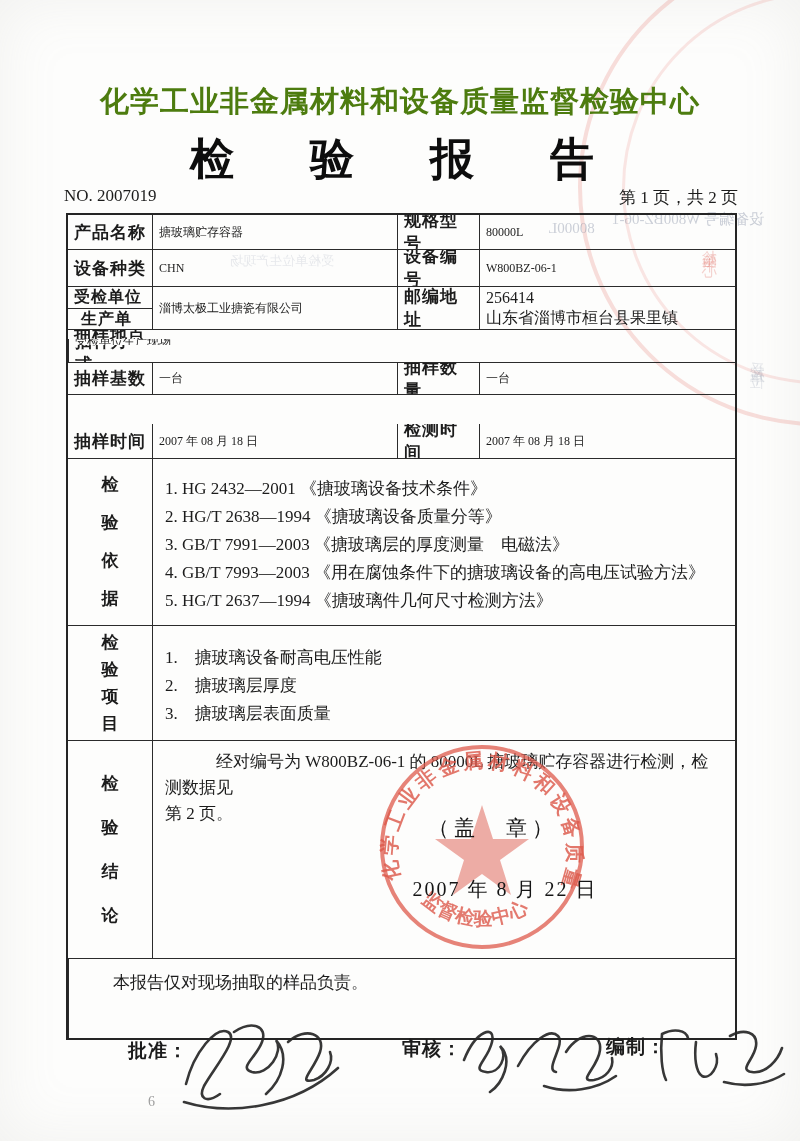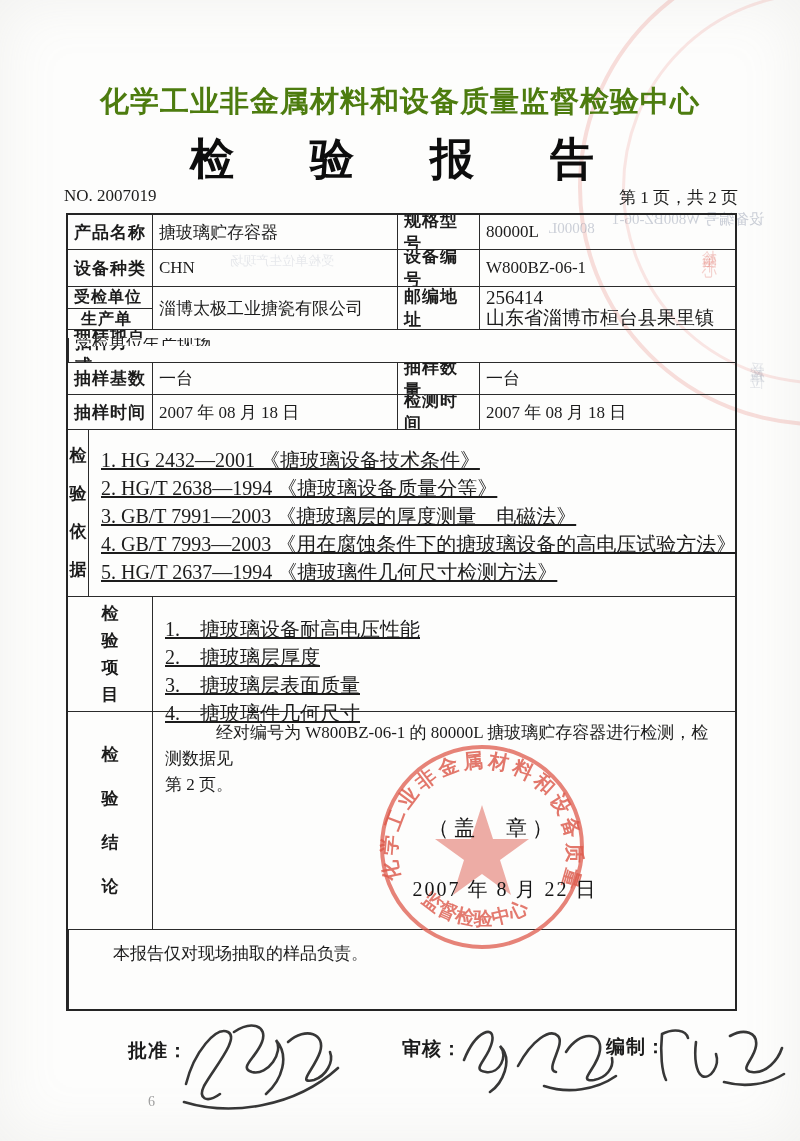--- a/index.html
+++ b/index.html
@@ -14,35 +14,35 @@
   .meta-row{position:absolute;top:186px;left:64px;width:674px;display:flex;justify-content:space-between;
       font-size:17px;}
   
   .info-table{position:absolute;left:66px;top:213px;width:671px;border:2px solid #252525;box-sizing:border-box;background:transparent;}
   .trow{display:flex;border-bottom:1.5px solid #2b2b2b;box-sizing:border-box;}
   .trow:last-child{border-bottom:none;}
   .cell{box-sizing:border-box;display:flex;align-items:center;padding:0 6px;overflow:hidden;}
   .cell + .cell{border-left:1.5px solid #2b2b2b;}
   .c1{width:84px;}.c2{width:245px;}.c3{width:82px;}.c4{flex:1;}
   .lab{font-family:"Liberation Sans", sans-serif;font-weight:600;font-size:17px;letter-spacing:1px;}
-  .val{font-size:17px;}
+  .val{font-size:12px;}
   .stack{flex-direction:column;align-items:stretch;padding:0;}
   .substack{flex:1;display:flex;align-items:center;padding:0 6px;}
   .substack:first-child{border-bottom:1.5px solid #2b2b2b;}
-  .twolines{display:block;padding:1px 6px;font-size:19px;line-height:20px;}
+  .twolines{display:block;padding:1px 6px;font-size:16px;line-height:20px;}
   
   .seclabel{width:84px;display:flex;align-items:center;justify-content:center;box-sizing:border-box;}
   .vtext{width:20px;word-break:break-all;text-align:center;font-family:"Liberation Sans", sans-serif;
          font-weight:600;font-size:17px;}
   .lh-basis{line-height:38px;}
   .lh-items{line-height:27px;}
   .lh-concl{line-height:44px;}
   .lh-rem{line-height:25px;}
   .seccontent{flex:1;border-left:1.5px solid #2b2b2b;box-sizing:border-box;padding:6px 12px;position:relative;}
-  .listline{font-size:20px;line-height:28px;white-space:nowrap;text-decoration:underline;}
+  .listline{font-size:17px;line-height:28px;white-space:nowrap;}
   .basis-pad{padding-top:16px;}
   .items-pad{padding-top:18px;}
   .concl-line1{font-size:17px;line-height:26px;text-indent:3em;margin-top:2px;}
   .concl-line2{font-size:17px;line-height:26px;}
   .remark-text{font-size:17px;line-height:24px;padding:6px 0 0 32px;}
   
   .stamp-svg{position:absolute;left:372px;top:737px;width:220px;height:220px;}
   .seal-note{position:absolute;left:408px;top:814px;width:170px;text-align:center;
       font-size:21px;letter-spacing:5px;color:#151515;}
   .concl-date{position:absolute;left:405px;top:876px;width:200px;text-align:center;
@@ -118,21 +118,21 @@
       <div class="cell c3 lab">抽样方式</div>
     </div>
 
     <div class="trow" style="height:32px;">
       <div class="cell c1 lab">抽样基数</div>
       <div class="cell c2 val">一台</div>
       <div class="cell c3 lab">抽样数量</div>
       <div class="cell c4 val">一台</div>
     </div>
 
-    <div class="trow" style="height:35px;">
+    <div class="trow" style="height:35px;margin-top:29px;">
       <div class="cell c1 lab">抽样时间</div>
       <div class="cell c2 val">2007 年 08 月 18 日</div>
       <div class="cell c3 lab">检测时间</div>
       <div class="cell c4 val">2007 年 08 月 18 日</div>
     </div>
 
     <div class="trow" style="height:167px;">
       <div class="seclabel">
         <div class="vtext lh-basis">检验依据</div>
       </div>
@@ -146,21 +146,20 @@
     </div>
 
     <div class="trow" style="height:115px;">
       <div class="seclabel">
         <div class="vtext lh-items">检验项目</div>
       </div>
       <div class="seccontent items-pad">
         <div class="listline">1.　搪玻璃设备耐高电压性能</div>
         <div class="listline">2.　搪玻璃层厚度</div>
         <div class="listline">3.　搪玻璃层表面质量</div>
-        <div class="listline">4.　搪玻璃件几何尺寸</div>
       </div>
     </div>
 
     <div class="trow" style="height:218px;">
       <div class="seclabel">
         <div class="vtext lh-concl">检验结论</div>
       </div>
       <div class="seccontent">
         <div class="concl-line1">经对编号为 W800BZ-06-1 的 80000L 搪玻璃贮存容器进行检测，检测数据见</div>
         <div class="concl-line2">第 2 页。</div>

